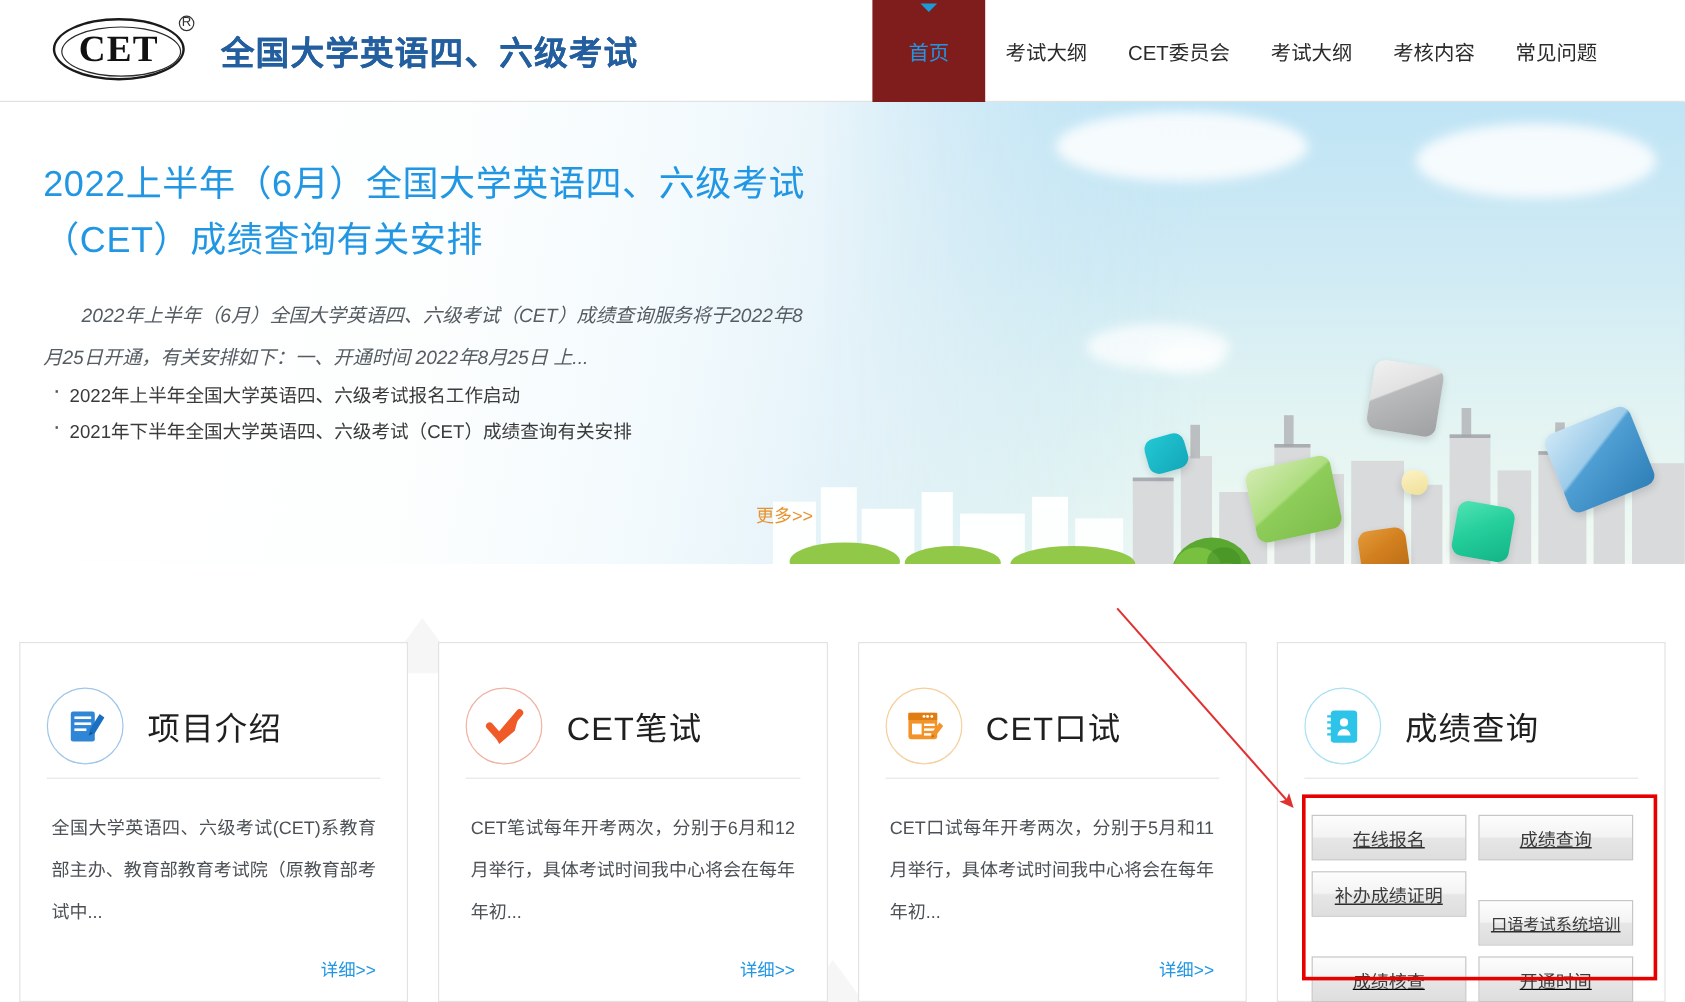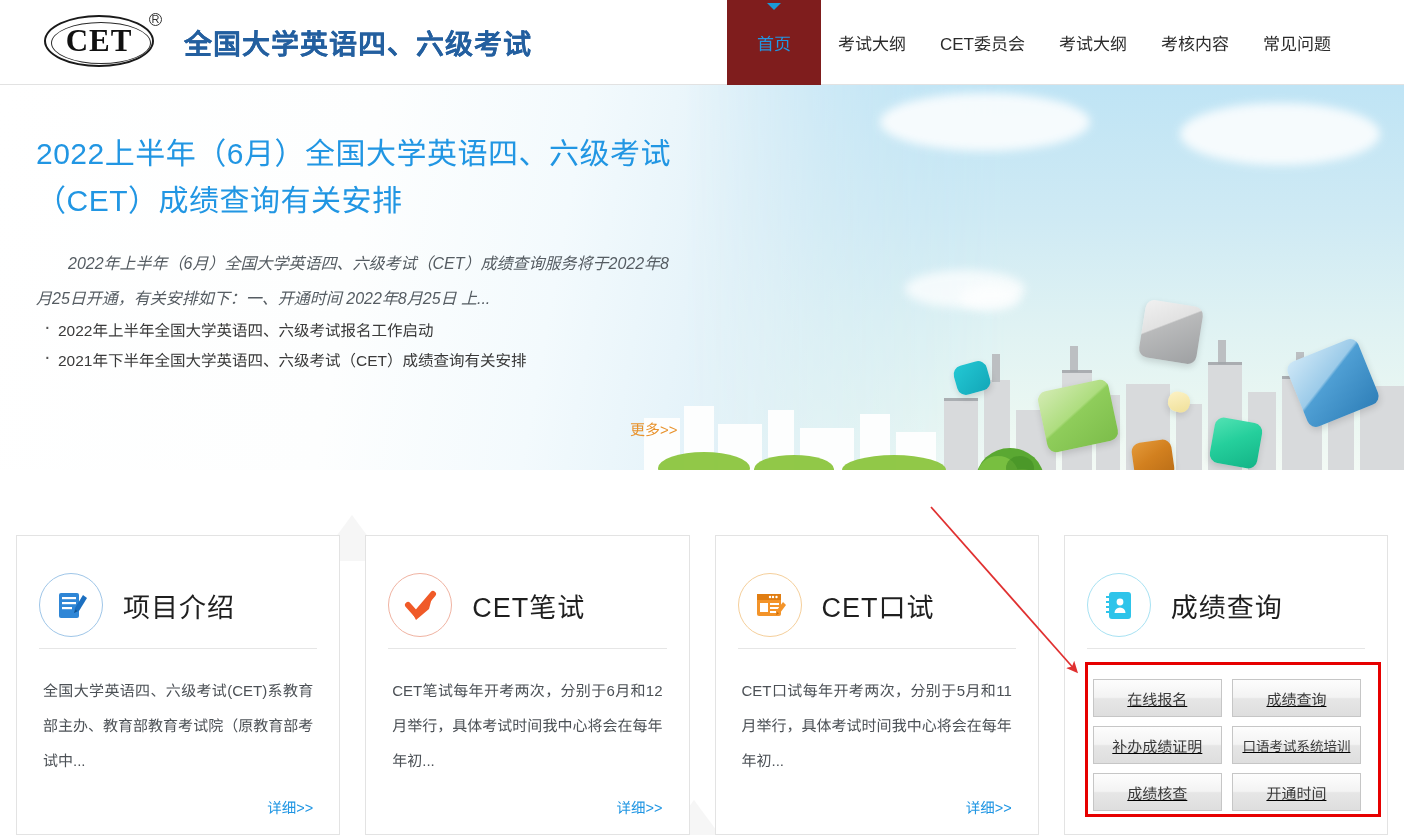--- a/index.html
+++ b/index.html
@@ -131,21 +131,21 @@
     position:absolute; left:20px; top:13px; width:296px; height:155px;
     border:3px solid #e60000; pointer-events:none;
   }
   .svc-grid { display:grid; grid-template-columns:1fr 1fr; gap:9px 10px; padding:8px 6px 0 6px; }
   .svc-btn {
     height:38px; display:flex; align-items:center; justify-content:center;
     font-size:15px; color:#3a3a3a; cursor:pointer;
     border:1px solid #c6c6c6;
     background:linear-gradient(180deg,#fdfdfd 0%,#f3f3f3 48%,#e6e6e6 52%,#dedede 100%);
   }
-  .svc-btn.small { font-size:13.5px; }
+  .svc-btn.small { font-size:13.5px;margin-top:24px; }
 
   
   .arrow-svg { position:absolute; left:0; top:0; width:1404px; height:835px; pointer-events:none; }
 </style>
 </head>
 <body>
 
 <div class="page">
 
   <div class="header">

